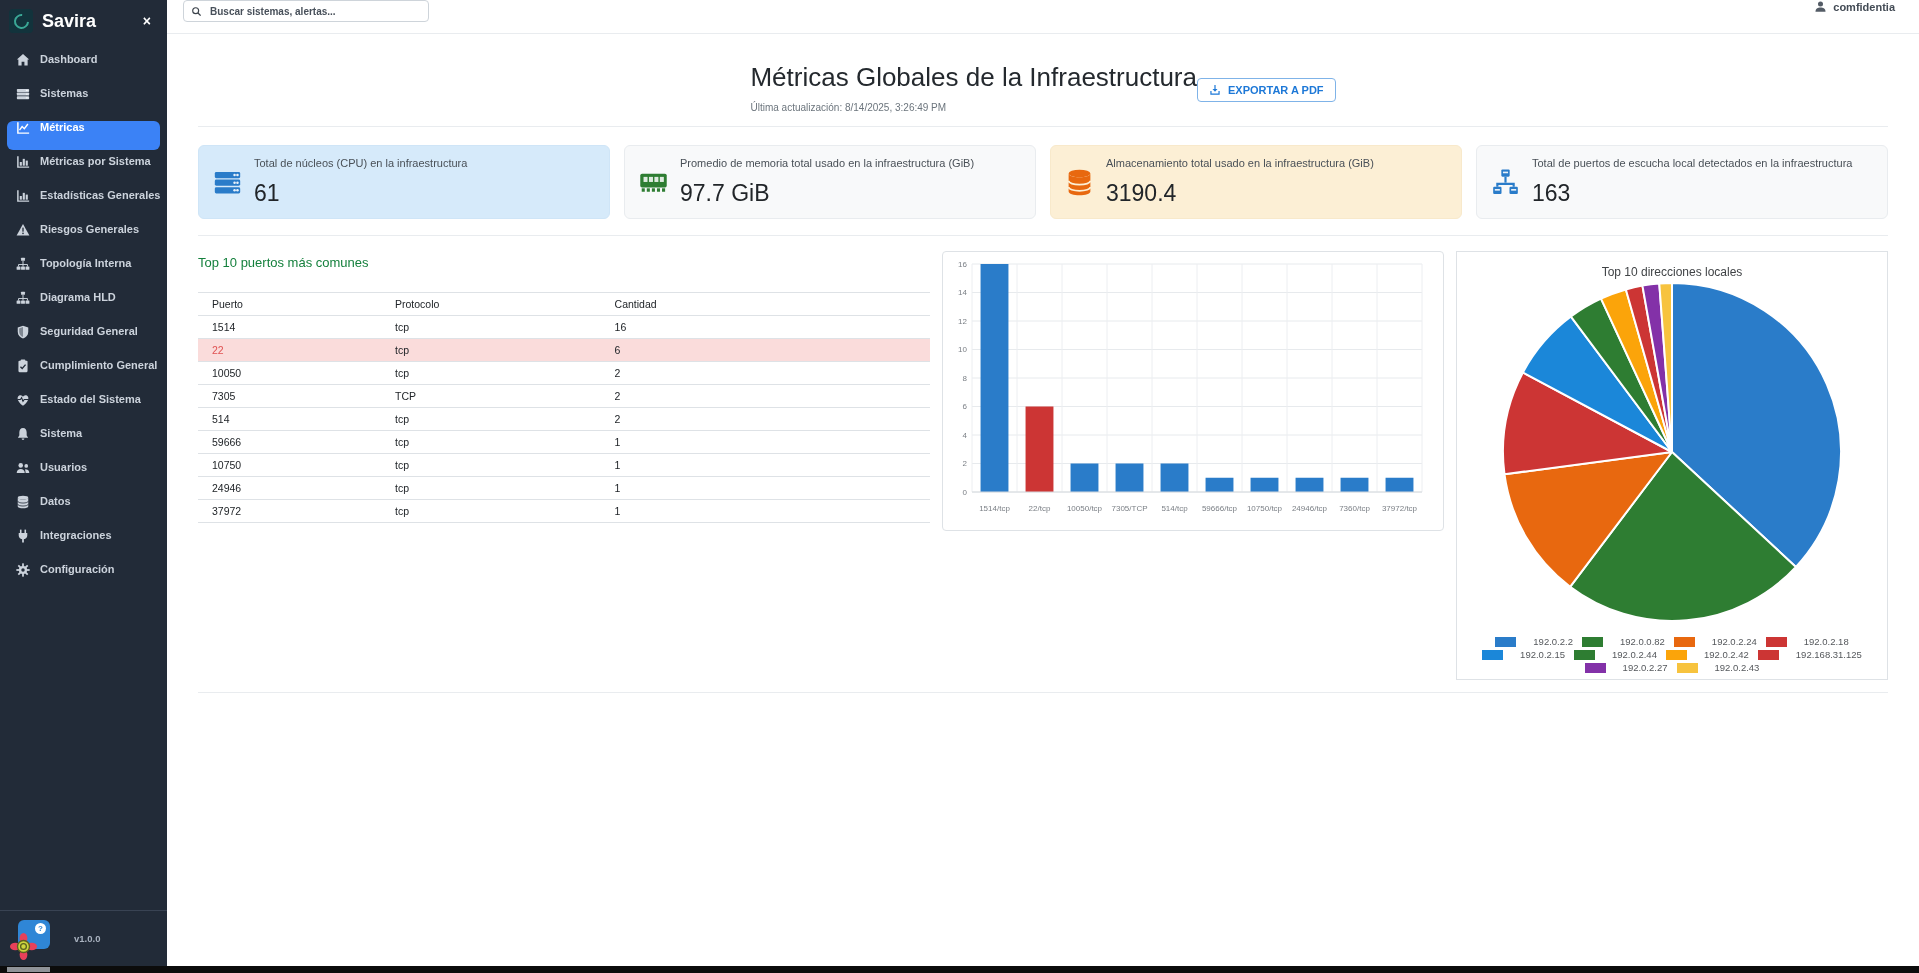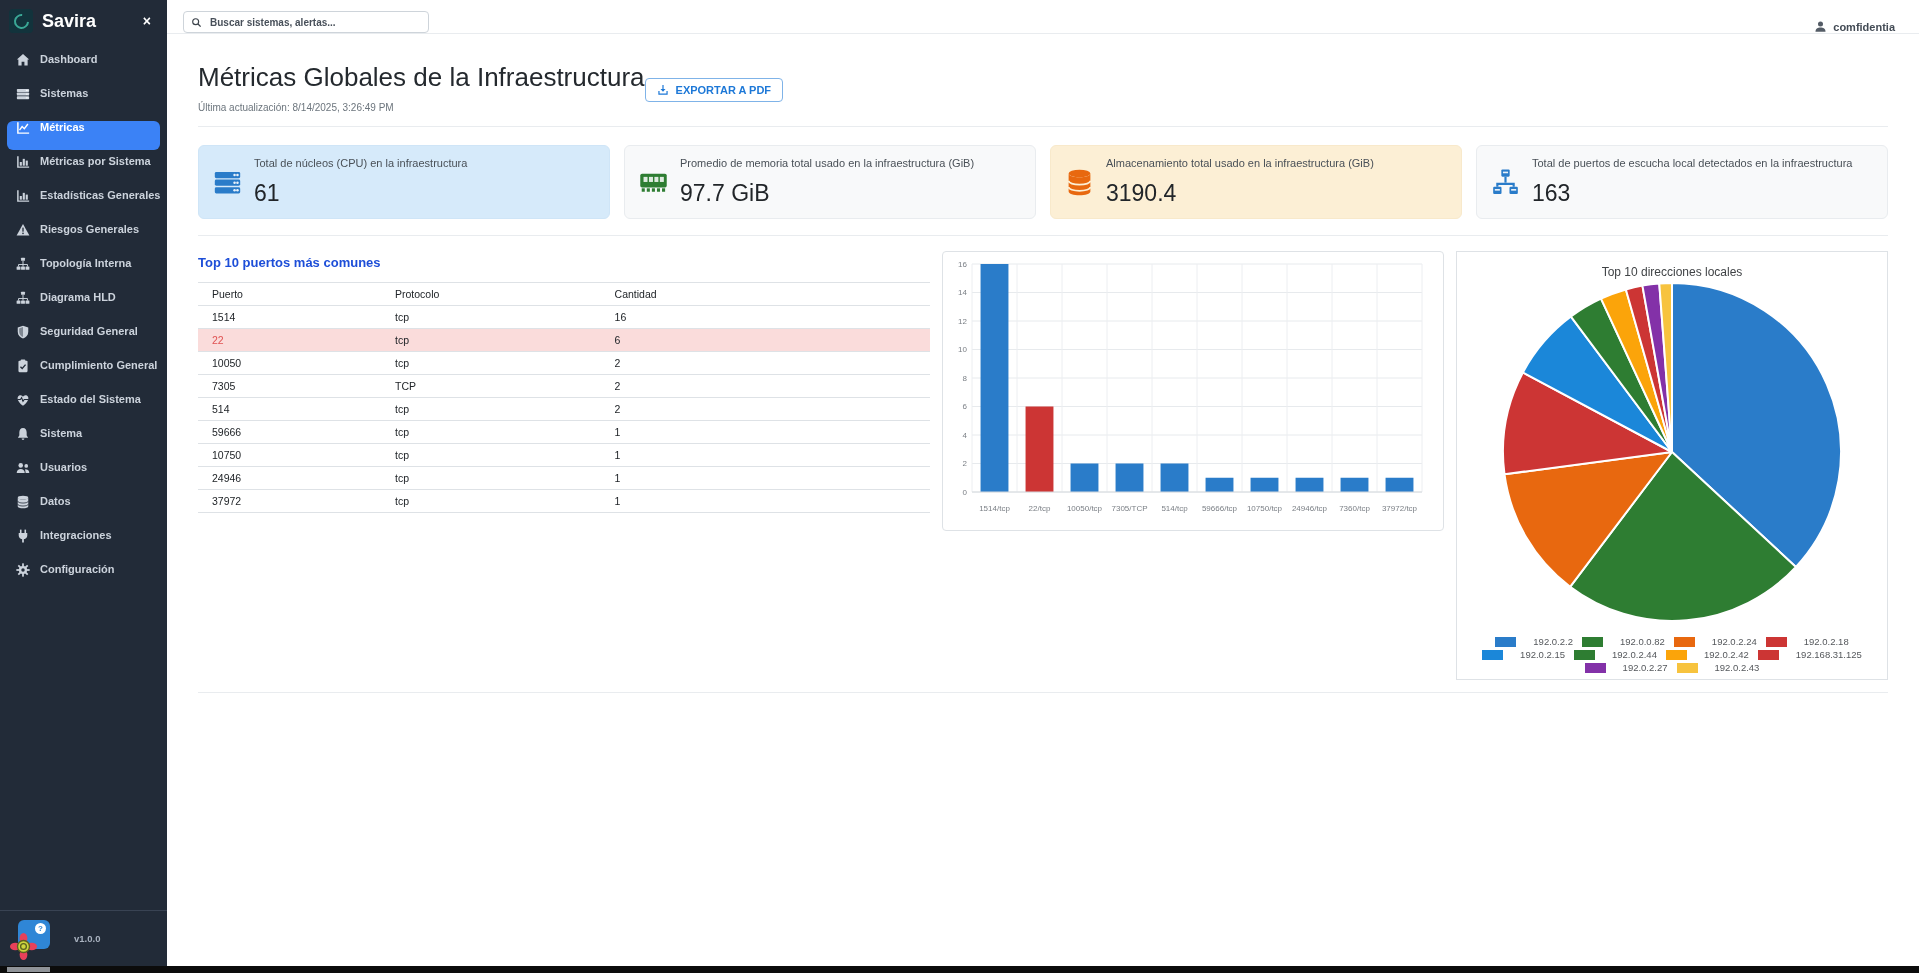--- a/index.html
+++ b/index.html
@@ -21,49 +21,49 @@
   .nav-item.active{background:#3b82f6;color:#fff}
   .side-footer{border-top:1px solid #394references353;border-top:1px solid #394353;padding:9px 12px 10px;display:flex;align-items:center}
   .avatar-wrap{position:relative;width:44px;height:36px;flex:none}
   .avatar{position:absolute;left:6px;top:0;width:32px;height:29px;background:#2f86d6;border-radius:6px}
   .avatar .q{position:absolute;right:4px;top:3px;width:11px;height:11px;background:#fff;border-radius:50%;
              font-size:8px;font-weight:bold;color:#2f86d6;display:flex;align-items:center;justify-content:center}
   .flower{position:absolute;left:-2px;bottom:-4px;width:27px;height:27px}
   .version{font-size:9.5px;font-weight:bold;color:#a9b2bf;margin-left:18px}
   
   .topbar{position:absolute;left:167px;right:0;top:0;height:33px;background:#fff;border-bottom:1px solid #e9ecef;
-          display:flex;align-items:flex-end;padding:0 24px 0 16px;z-index:1}
+          display:flex;align-items:flex-start;padding:0 24px 0 16px;z-index:1}
   .search-box{width:230px;height:20px;border:1px solid #ced4da;border-radius:4px;display:flex;align-items:center;
               gap:6px;padding:0 7px;color:#3c434b;background:#fff}
   .search-box svg{width:11px;height:11px;flex:none}
   .search-box input{border:none;outline:none;flex:1;font-size:10px;font-weight:bold;color:#343a40;font-family:inherit;background:transparent}
   .search-box input::placeholder{color:#48505a;opacity:1}
   .user{margin-left:auto;display:flex;gap:6px;align-items:center;font-size:11px;font-weight:bold;color:#434b55}
   .user svg{width:13px;height:13px;color:#545c66}
   
   .main{position:absolute;left:167px;top:34px;right:0;bottom:7px;background:#fff;overflow:hidden;padding:14px 31px 0}
-  .header-row{display:flex;justify-content:flex-start;align-items:flex-start}
+  .header-row{display:flex;justify-content:center;align-items:flex-start}
   .page-title{font-size:26px;font-weight:400;color:#24292e;margin:14px 0 9px}
   .updated{font-size:10px;color:#6c757d;margin-bottom:13px}
   .export-btn{margin-top:30px;display:flex;gap:7px;align-items:center;border:1px solid #7fb3e8;color:#1d78d7;
               background:#fff;border-radius:4px;padding:5px 11px;font-size:11px;font-weight:bold;cursor:pointer;font-family:inherit}
   .export-btn svg{width:12px;height:12px}
   .rule{border:none;border-top:1px solid #e9ecef;margin:0}
   .stats-row{display:flex;gap:14px;margin:18px 0 16px}
   .stat-card{flex:1;border-radius:6px;padding:11px 14px;display:flex;gap:12px;align-items:center;border:1px solid #e9ecef;min-height:46px}
   .stat-card.v-blue{background:#d6eafa;border-color:#cfe5f7}
   .stat-card.v-plain{background:#f8f9fa}
   .stat-card.v-orange{background:#fcefd5;border-color:#f8e9cb}
   .stat-icon{width:29px;height:29px;flex:none;display:flex}
   .stat-icon svg{width:29px;height:29px}
   .stat-label{font-size:11px;color:#495057;margin-bottom:11px}
   .stat-value{font-size:23px;color:#212529}
   .charts-row{display:flex;gap:12px;margin-top:15px;align-items:flex-start}
   .left-col{flex:1;min-width:0}
-  .section-title{font-size:13px;font-weight:700;color:#1d4ed8;margin:4px 0 12px}
+  .section-title{font-size:13px;font-weight:400;color:#15803d;margin:4px 0 22px}
   table{width:100%;border-collapse:collapse;font-size:10.5px;color:#212529}
   th,td{text-align:left;padding:5px 10px 5px 14px;border-top:1px solid #dee2e6;font-weight:400}
   tbody tr:last-child td{border-bottom:1px solid #dee2e6}
   tr.hl{background:#fadcdb}
   tr.hl td:first-child{color:#e05252}
   .bar-card{width:492px;flex:none;border:1px solid #dee2e6;border-radius:4px;background:#fff;padding:3px 4px}
   .pie-card{width:410px;flex:none;border:1px solid #dee2e6;border-radius:0;background:#fff;padding:13px 10px 6px}
   .pie-title{text-align:center;font-size:12px;color:#404346;margin-bottom:2px}
   .pie-wrap{display:flex;justify-content:center}
   .legend{display:flex;flex-wrap:wrap;justify-content:center;column-gap:9px;row-gap:2px;margin-top:9px;padding:0 6px}

